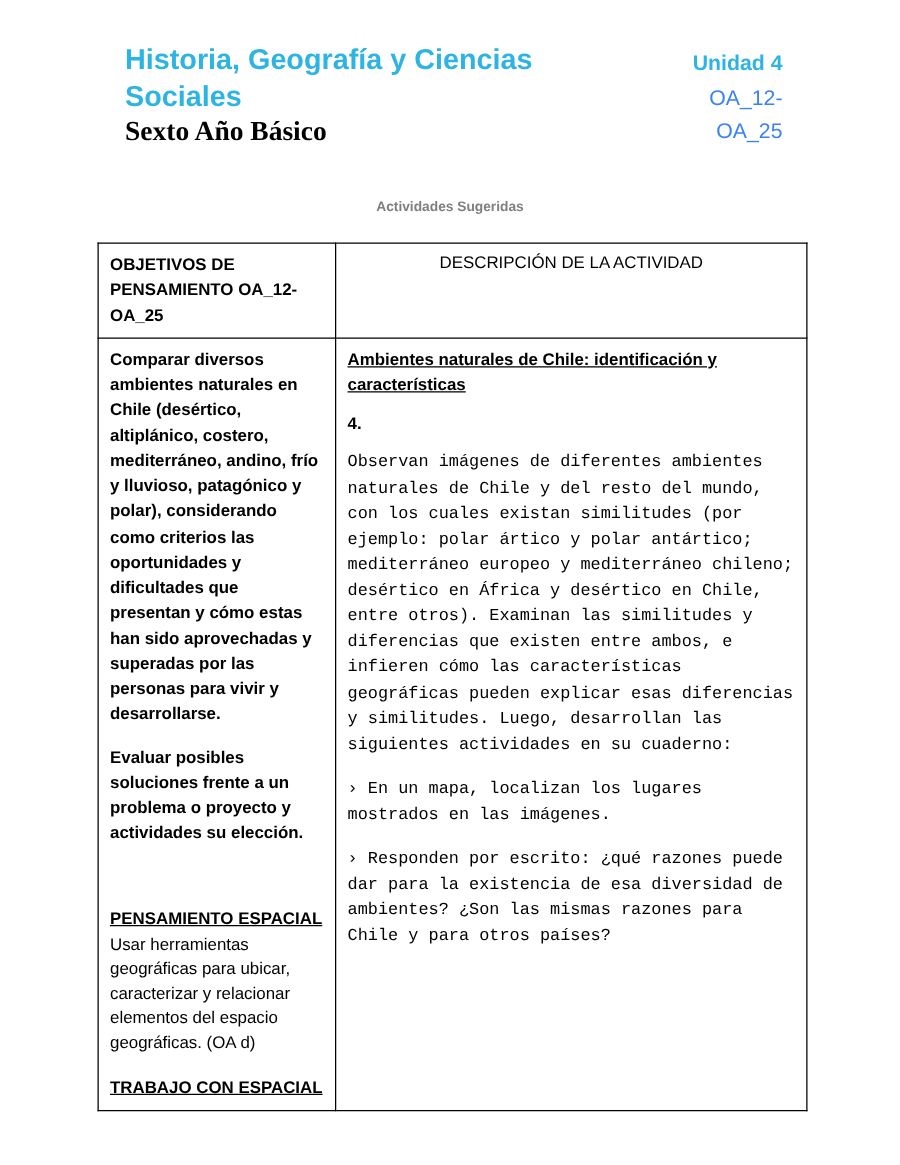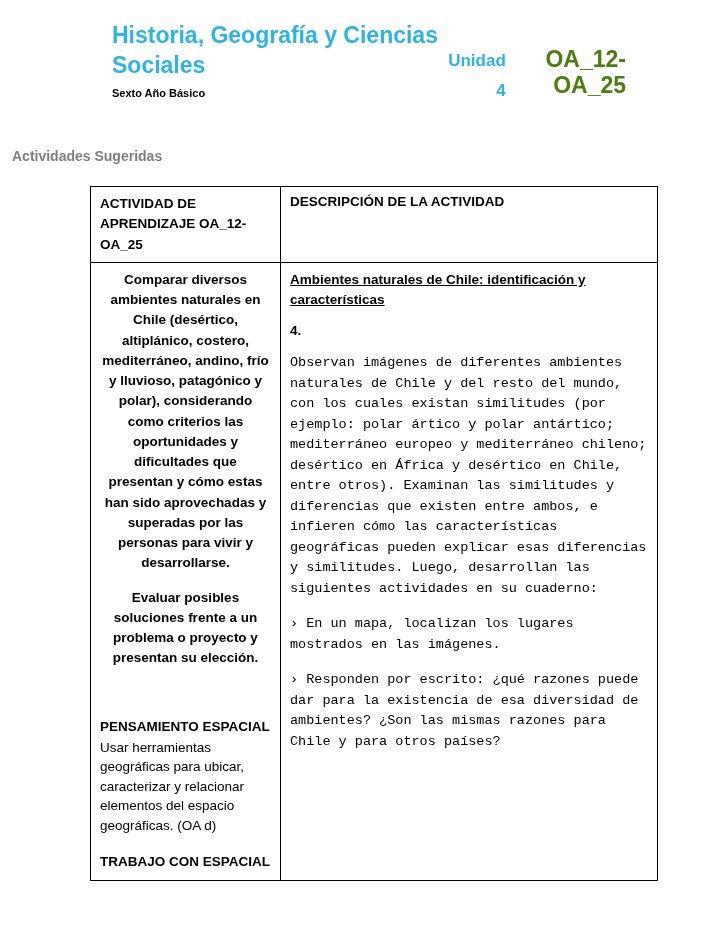--- a/index.html
+++ b/index.html
@@ -6,65 +6,66 @@
   html, body { margin: 0; padding: 0; }
   body {
     width: 720px;
     height: 932px;
     background: #ffffff;
     color: #000000;
     font-family: "Liberation Sans", sans-serif;
     position: relative;
     overflow: hidden;
   }
-  .page { padding-top: 20px; margin-left: 12px; }
+  .page { padding-top: 32px; }
 
   
   .header {
     display: flex;
     justify-content: space-between;
     align-items: flex-end;
     padding: 0 94px 0 100px;
   }
   .header-left { max-width: 430px; }
   .doc-title {
     color: #2eb4e3;
     font-size: 23px;
     font-weight: bold;
     line-height: 30px;
   }
   .doc-grade {
-    font-size: 11px;
+    font-size: 22px;
     font-weight: bold;
     line-height: 26px;
+    font-family: Liberation Serif, serif;
   }
   .header-right {
     display: flex;
-    flex-direction: row;
+    flex-direction: column;
     text-align: right;
   }
   .doc-unit {
     color: #2eb4e3;
     font-size: 17px;
     font-weight: bold;
     line-height: 30px;
   }
   .doc-oa {
-    color: #4d7c0f;
-    font-size: 23px;
-    font-weight: bold;
+    color: #3b82f6;
+    font-size: 17px;
+    font-weight: normal;
     line-height: 26px;
   }
 
   
   .section-title {
     margin-top: 42px;
-    text-align: left;
+    text-align: center;
     color: #7f7f7f;
-    font-size: 14px;
+    font-size: 11px;
     font-weight: bold;
   }
 
   
   table.activity-table {
     width: 567px;
     margin: 22px 0 0 78px;
     border-collapse: collapse;
     table-layout: fixed;
   }
@@ -76,35 +77,36 @@
   }
   .col-obj { width: 190px; }
   .col-desc { width: 377px; }
 
   .th-obj {
     font-weight: bold;
     line-height: 1.5;
     height: 70px;
   }
   .th-desc {
-    font-weight: bold;
+    font-weight: normal;
+    text-align: center;
     height: 70px;
   }
   .body-row td { height: 548px; }
 
   .obj-p {
     font-weight: bold;
     line-height: 1.5;
     margin: 0 0 14px 0;
-    text-align: center;
   }
   .obj-h {
     font-weight: bold;
     line-height: 1.5;
     margin: 0 0 1px 0;
+    text-decoration: underline;
   }
   .obj-h.gap-top { margin-top: 48px; }
   .obj-h.small-gap-top { margin-top: 16px; }
   .obj-normal {
     font-weight: normal;
     line-height: 1.45;
     margin: 0 0 6px 0;
   }
 
   .act-title {
@@ -142,27 +144,27 @@
 
   <div class="section-title">Actividades Sugeridas</div>
 
   <table class="activity-table">
     <colgroup>
       <col class="col-obj">
       <col class="col-desc">
     </colgroup>
     <tbody>
       <tr class="header-row">
-        <td class="th-obj">ACTIVIDAD DE APRENDIZAJE OA_12-OA_25</td>
+        <td class="th-obj">OBJETIVOS DE PENSAMIENTO OA_12-OA_25</td>
         <td class="th-desc">DESCRIPCIÓN DE LA ACTIVIDAD</td>
       </tr>
       <tr class="body-row">
         <td>
           <p class="obj-p">Comparar diversos ambientes naturales en Chile (desértico, altiplánico, costero, mediterráneo, andino, frío y lluvioso, patagónico y polar), considerando como criterios las oportunidades y dificultades que presentan y cómo estas han sido aprovechadas y superadas por las personas para vivir y desarrollarse.</p>
-          <p class="obj-p">Evaluar posibles soluciones frente a un problema o proyecto y presentan su elección.</p>
+          <p class="obj-p">Evaluar posibles soluciones frente a un problema o proyecto y actividades su elección.</p>
           <p class="obj-h gap-top">PENSAMIENTO ESPACIAL</p>
           <p class="obj-normal">Usar herramientas geográficas para ubicar, caracterizar y relacionar elementos del espacio geográficas. (OA d)</p>
           <p class="obj-h small-gap-top">TRABAJO CON ESPACIAL</p>
         </td>
         <td>
           <p class="act-title">Ambientes naturales de Chile: identificación y características</p>
           <p class="act-num">4.</p>
           <p class="act-p">Observan imágenes de diferentes ambientes naturales de Chile y del resto del mundo, con los cuales existan similitudes (por ejemplo: polar ártico y polar antártico; mediterráneo europeo y mediterráneo chileno; desértico en África y desértico en Chile, entre otros). Examinan las similitudes y diferencias que existen entre ambos, e infieren cómo las características geográficas pueden explicar esas diferencias y similitudes. Luego, desarrollan las siguientes actividades en su cuaderno:</p>
           <p class="act-p">› En un mapa, localizan los lugares mostrados en las imágenes.</p>
           <p class="act-p">› Responden por escrito: ¿qué razones puede dar para la existencia de esa diversidad de ambientes? ¿Son las mismas razones para Chile y para otros países?</p>

